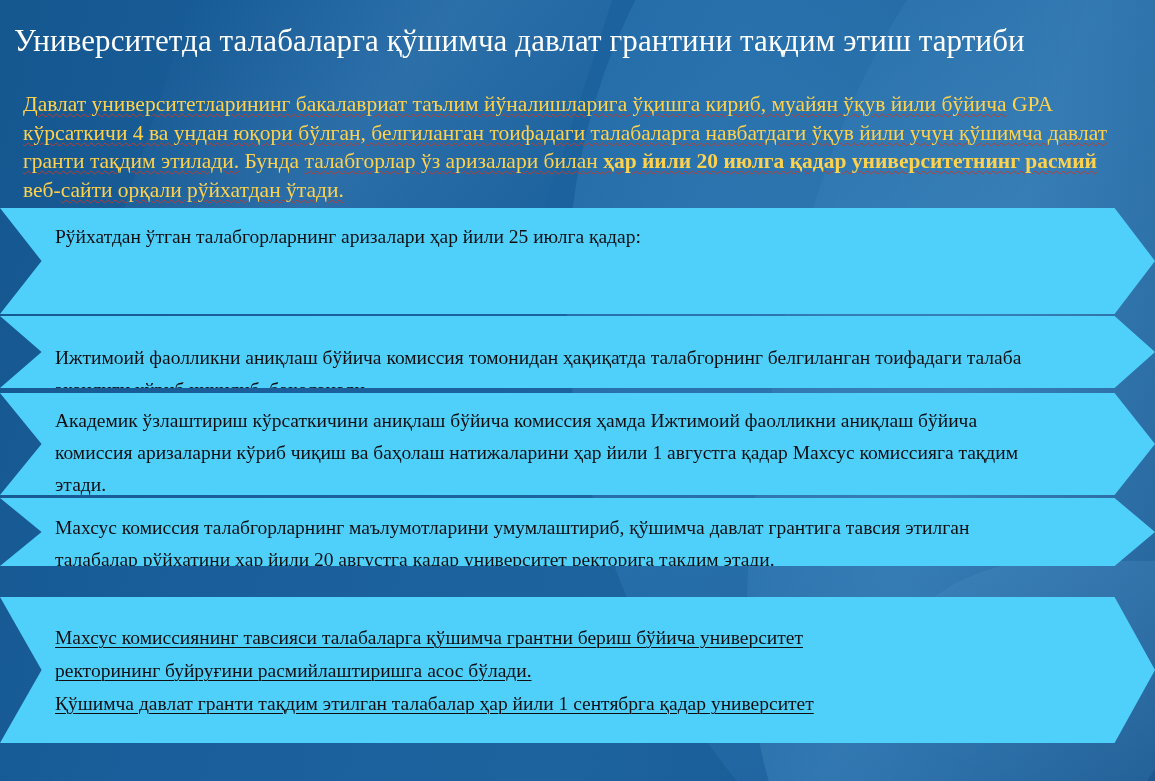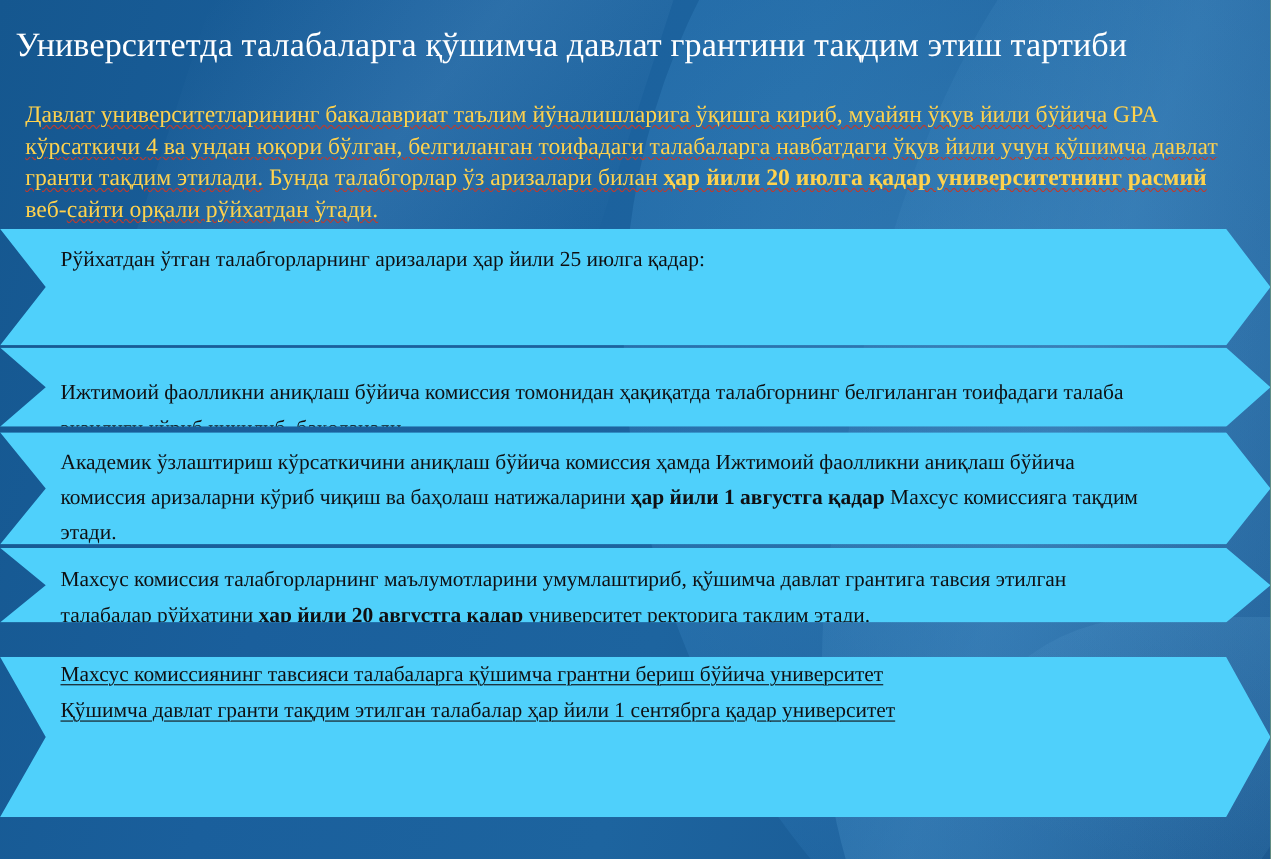--- a/index.html
+++ b/index.html
@@ -121,42 +121,42 @@
   .banner-text {
     position: absolute;
     left: 55px;
     right: 120px;
     top: 0;
     color: #0f0f12;
     font-size: 19.5px;
     line-height: 32px;
     font-family: "Liberation Serif", "DejaVu Serif", serif;
   }
-  .banner-text .b { font-weight: bold; }
+  .banner-text .b { font-weight: normal; }
   .banner-text .usq {
     text-decoration: underline;
     text-decoration-thickness: 1px;
     text-underline-offset: 2.5px;
   }
 
   
   #banner-1 { top: 208px;  height: 106px; }
   #banner-1 .banner-text { padding-top: 13px; }
 
   #banner-2 { top: 316px;  height: 72px; }
   #banner-2 .banner-text { padding-top: 26px; }
 
   #banner-3 { top: 393px;  height: 102px; }
   #banner-3 .banner-text { padding-top: 12px; }
 
   #banner-4 { top: 498px;  height: 68px; }
   #banner-4 .banner-text { padding-top: 14px; }
 
   #banner-5 { top: 597px;  height: 146px; }
-  #banner-5 .banner-text { padding-top: 0; line-height: 33px; }
+  #banner-5 .banner-text { padding-top: 24px; line-height: 33px; }
 
   
   .notch-shadow {
     position: absolute;
     right: 0;
     top: 0;
     bottom: 0;
     width: 118px;
     pointer-events: none;
     background: linear-gradient(135deg, rgba(13,74,130,0.0) 0%, rgba(13,74,130,0.0) 100%);
@@ -202,17 +202,18 @@
     <div class="notch-shadow"></div>
     <div class="banner-text">
       <span>Махсус комиссия талабгорларнинг маълумотларини умумлаштириб, қўшимча давлат грантига тавсия этилган талабалар рўйхатини </span><span class="b">ҳар йили 20 августга қадар</span><span> университет ректорига тақдим этади.</span>
     </div>
   </div>
 
   <div class="banner" id="banner-5">
     <div class="notch-shadow"></div>
     <div class="banner-text">
       <div class="usq">Махсус комиссиянинг тавсияси талабаларга қўшимча грантни бериш бўйича университет</div>
+      <div class="usq">ректорининг буйруғини расмийлаштиришга асос бўлади.</div>
       <div class="usq">Қўшимча давлат гранти тақдим этилган талабалар ҳар йили 1 сентябрга қадар университет</div>
     </div>
   </div>
 
 </div>
 
 </body></html>

